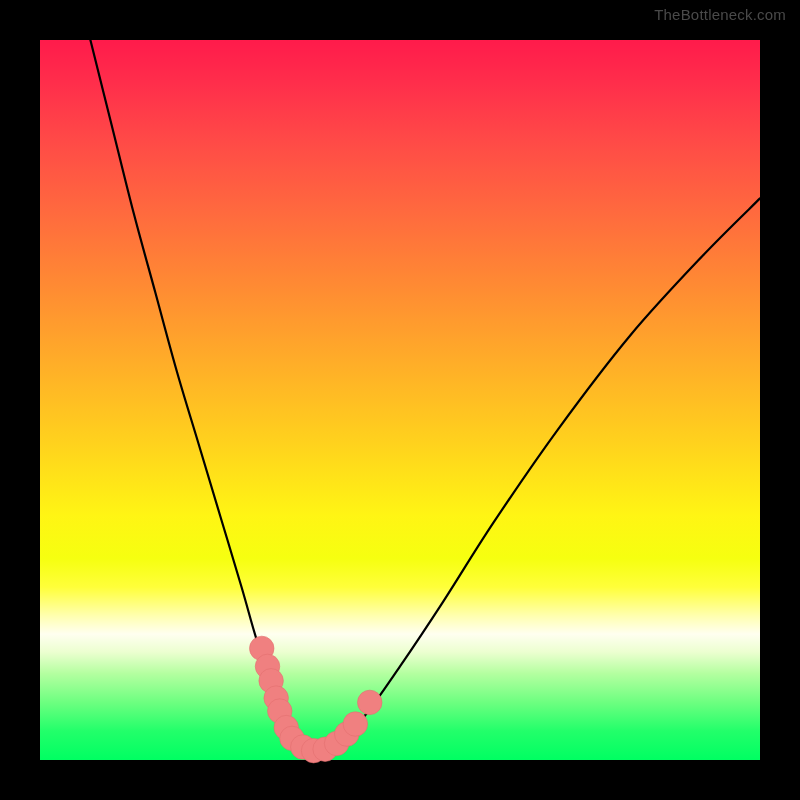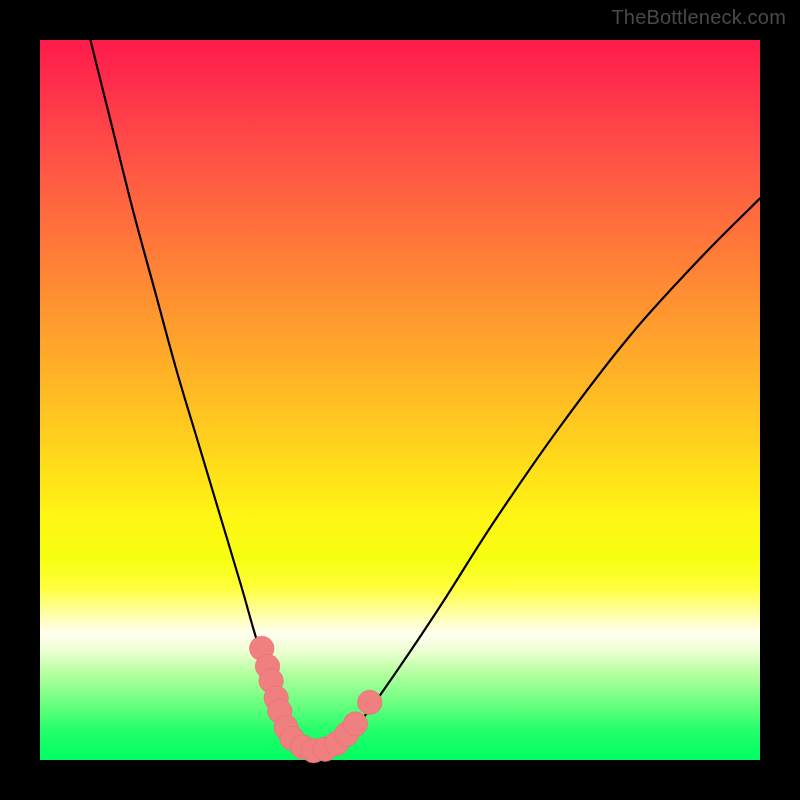--- a/index.html
+++ b/index.html
@@ -15,21 +15,21 @@
     position: relative;
     width: 800px;
     height: 800px;
     background: #000;
   }
   .watermark {
     position: absolute;
     top: 6px;
     right: 14px;
     color: #4a4a4a;
-    font-size: 20px;
+    font-size: 15px;
     font-weight: 500;
     letter-spacing: 0.2px;
     z-index: 10;
     user-select: none;
   }
   .plot-area {
     position: absolute;
     left: 40px;
     top: 40px;
     width: 720px;

